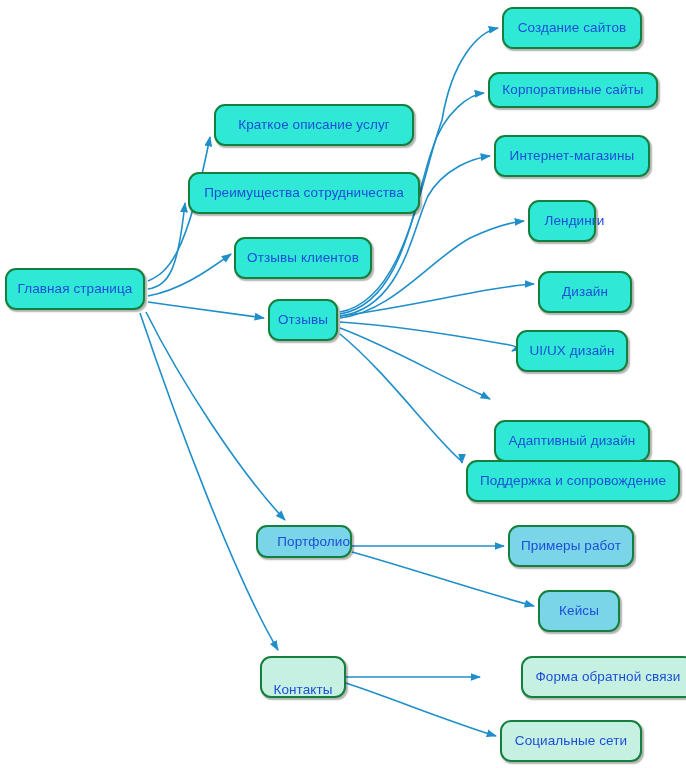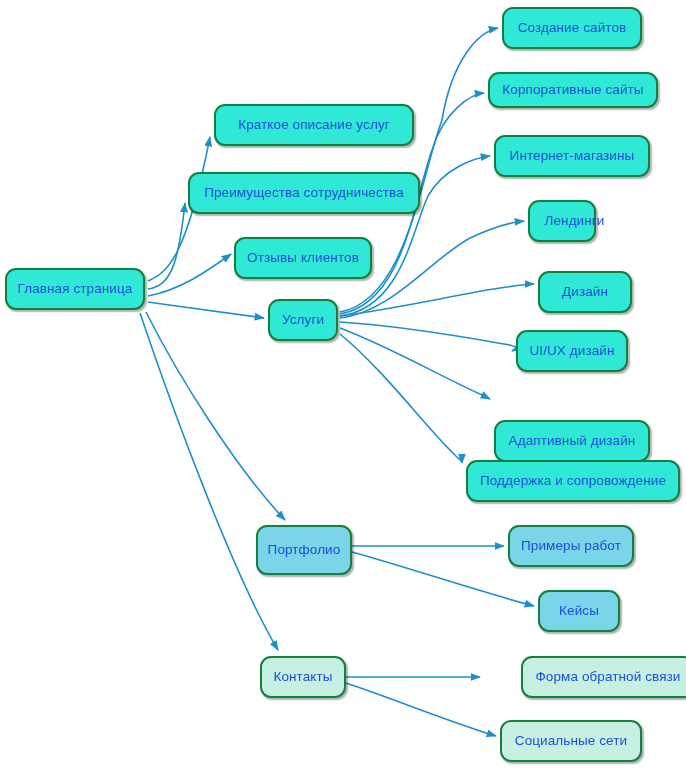--- a/index.html
+++ b/index.html
@@ -57,21 +57,21 @@
       <div class="node tier-main" style="left: 214px; top: 104px; width: 200px; height: 42px;">
         <span>Краткое описание услуг</span>
       </div>
       <div class="node tier-main" style="left: 188px; top: 172px; width: 232px; height: 42px;">
         <span>Преимущества сотрудничества</span>
       </div>
       <div class="node tier-main" style="left: 234px; top: 237px; width: 138px; height: 42px;">
         <span>Отзывы клиентов</span>
       </div>
       <div class="node tier-main" style="left: 268px; top: 299px; width: 70px; height: 42px;">
-        <span>Услуги</span>
+        <span>Отзывы</span>
       </div>
       <div class="node tier-main" style="left: 502px; top: 7px; width: 140px; height: 42px;">
         <span>Создание сайтов</span>
       </div>
       <div class="node tier-main" style="left: 488px; top: 72px; width: 170px; height: 36px;">
         <span>Корпоративные сайты</span>
       </div>
       <div class="node tier-main" style="left: 494px; top: 135px; width: 156px; height: 42px;">
         <span>Интернет-магазины</span>
       </div>
@@ -83,30 +83,30 @@
       </div>
       <div class="node tier-main" style="left: 516px; top: 330px; width: 112px; height: 42px;">
         <span>UI/UX дизайн</span>
       </div>
       <div class="node tier-main" style="left: 494px; top: 396px; width: 156px; height: 42px; margin-top: 24px;">
         <span>Адаптивный дизайн</span>
       </div>
       <div class="node tier-main" style="left: 466px; top: 460px; width: 214px; height: 42px; text-align: center;">
         <span>Поддержка и сопровождение</span>
       </div>
-      <div class="node tier-mid" style="left: 256px; top: 525px; width: 96px; height: 50px;">
+      <div class="node tier-mid" style="left: 256px; top: 525px; width: 96px; height: 33px; justify-content: flex-end;">
         <span>Портфолио</span>
       </div>
       <div class="node tier-mid" style="left: 508px; top: 525px; width: 126px; height: 42px;">
         <span>Примеры работ</span>
       </div>
       <div class="node tier-mid" style="left: 538px; top: 590px; width: 82px; height: 42px;">
         <span>Кейсы</span>
       </div>
-      <div class="node tier-low" style="left: 260px; top: 656px; width: 86px; height: 42px;">
+      <div class="node tier-low" style="left: 260px; top: 656px; width: 86px; height: 42px; align-items: flex-end;">
         <span>Контакты</span>
       </div>
       <div class="node tier-low" style="left: 484px; top: 656px; width: 174px; height: 42px; margin-left: 37px;">
         <span>Форма обратной связи</span>
       </div>
       <div class="node tier-low" style="left: 500px; top: 720px; width: 142px; height: 42px;">
         <span>Социальные сети</span>
       </div>
     </div>
 

